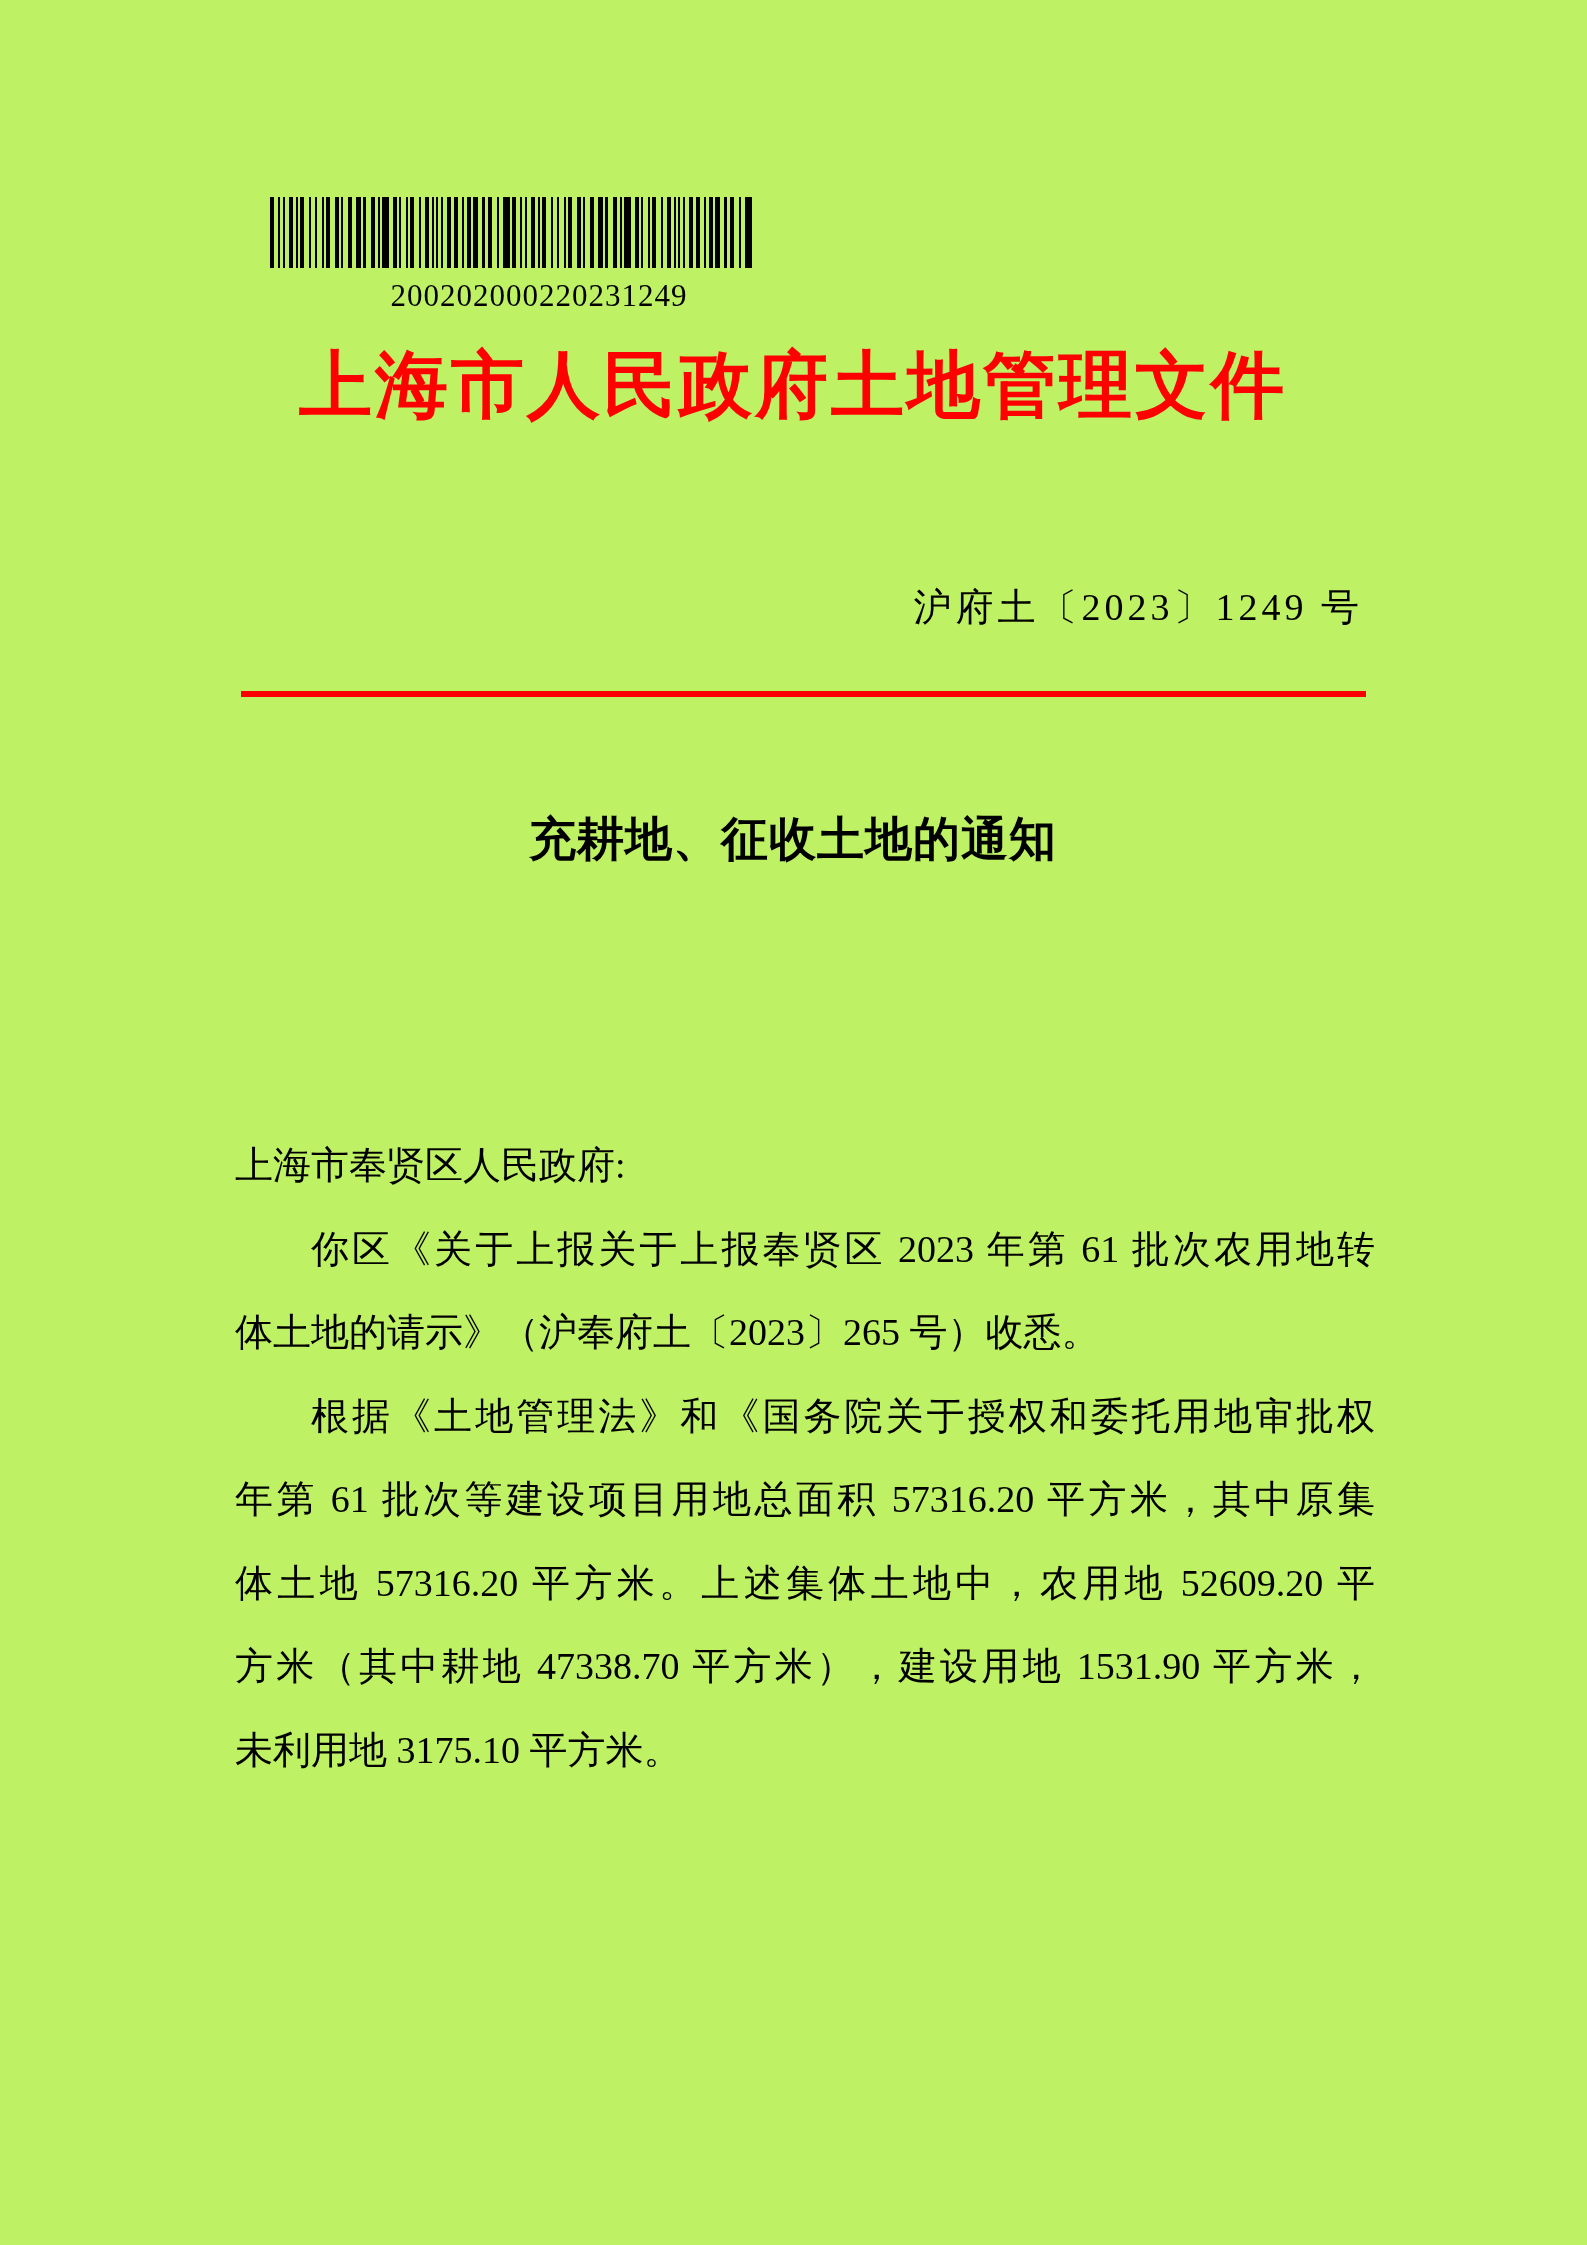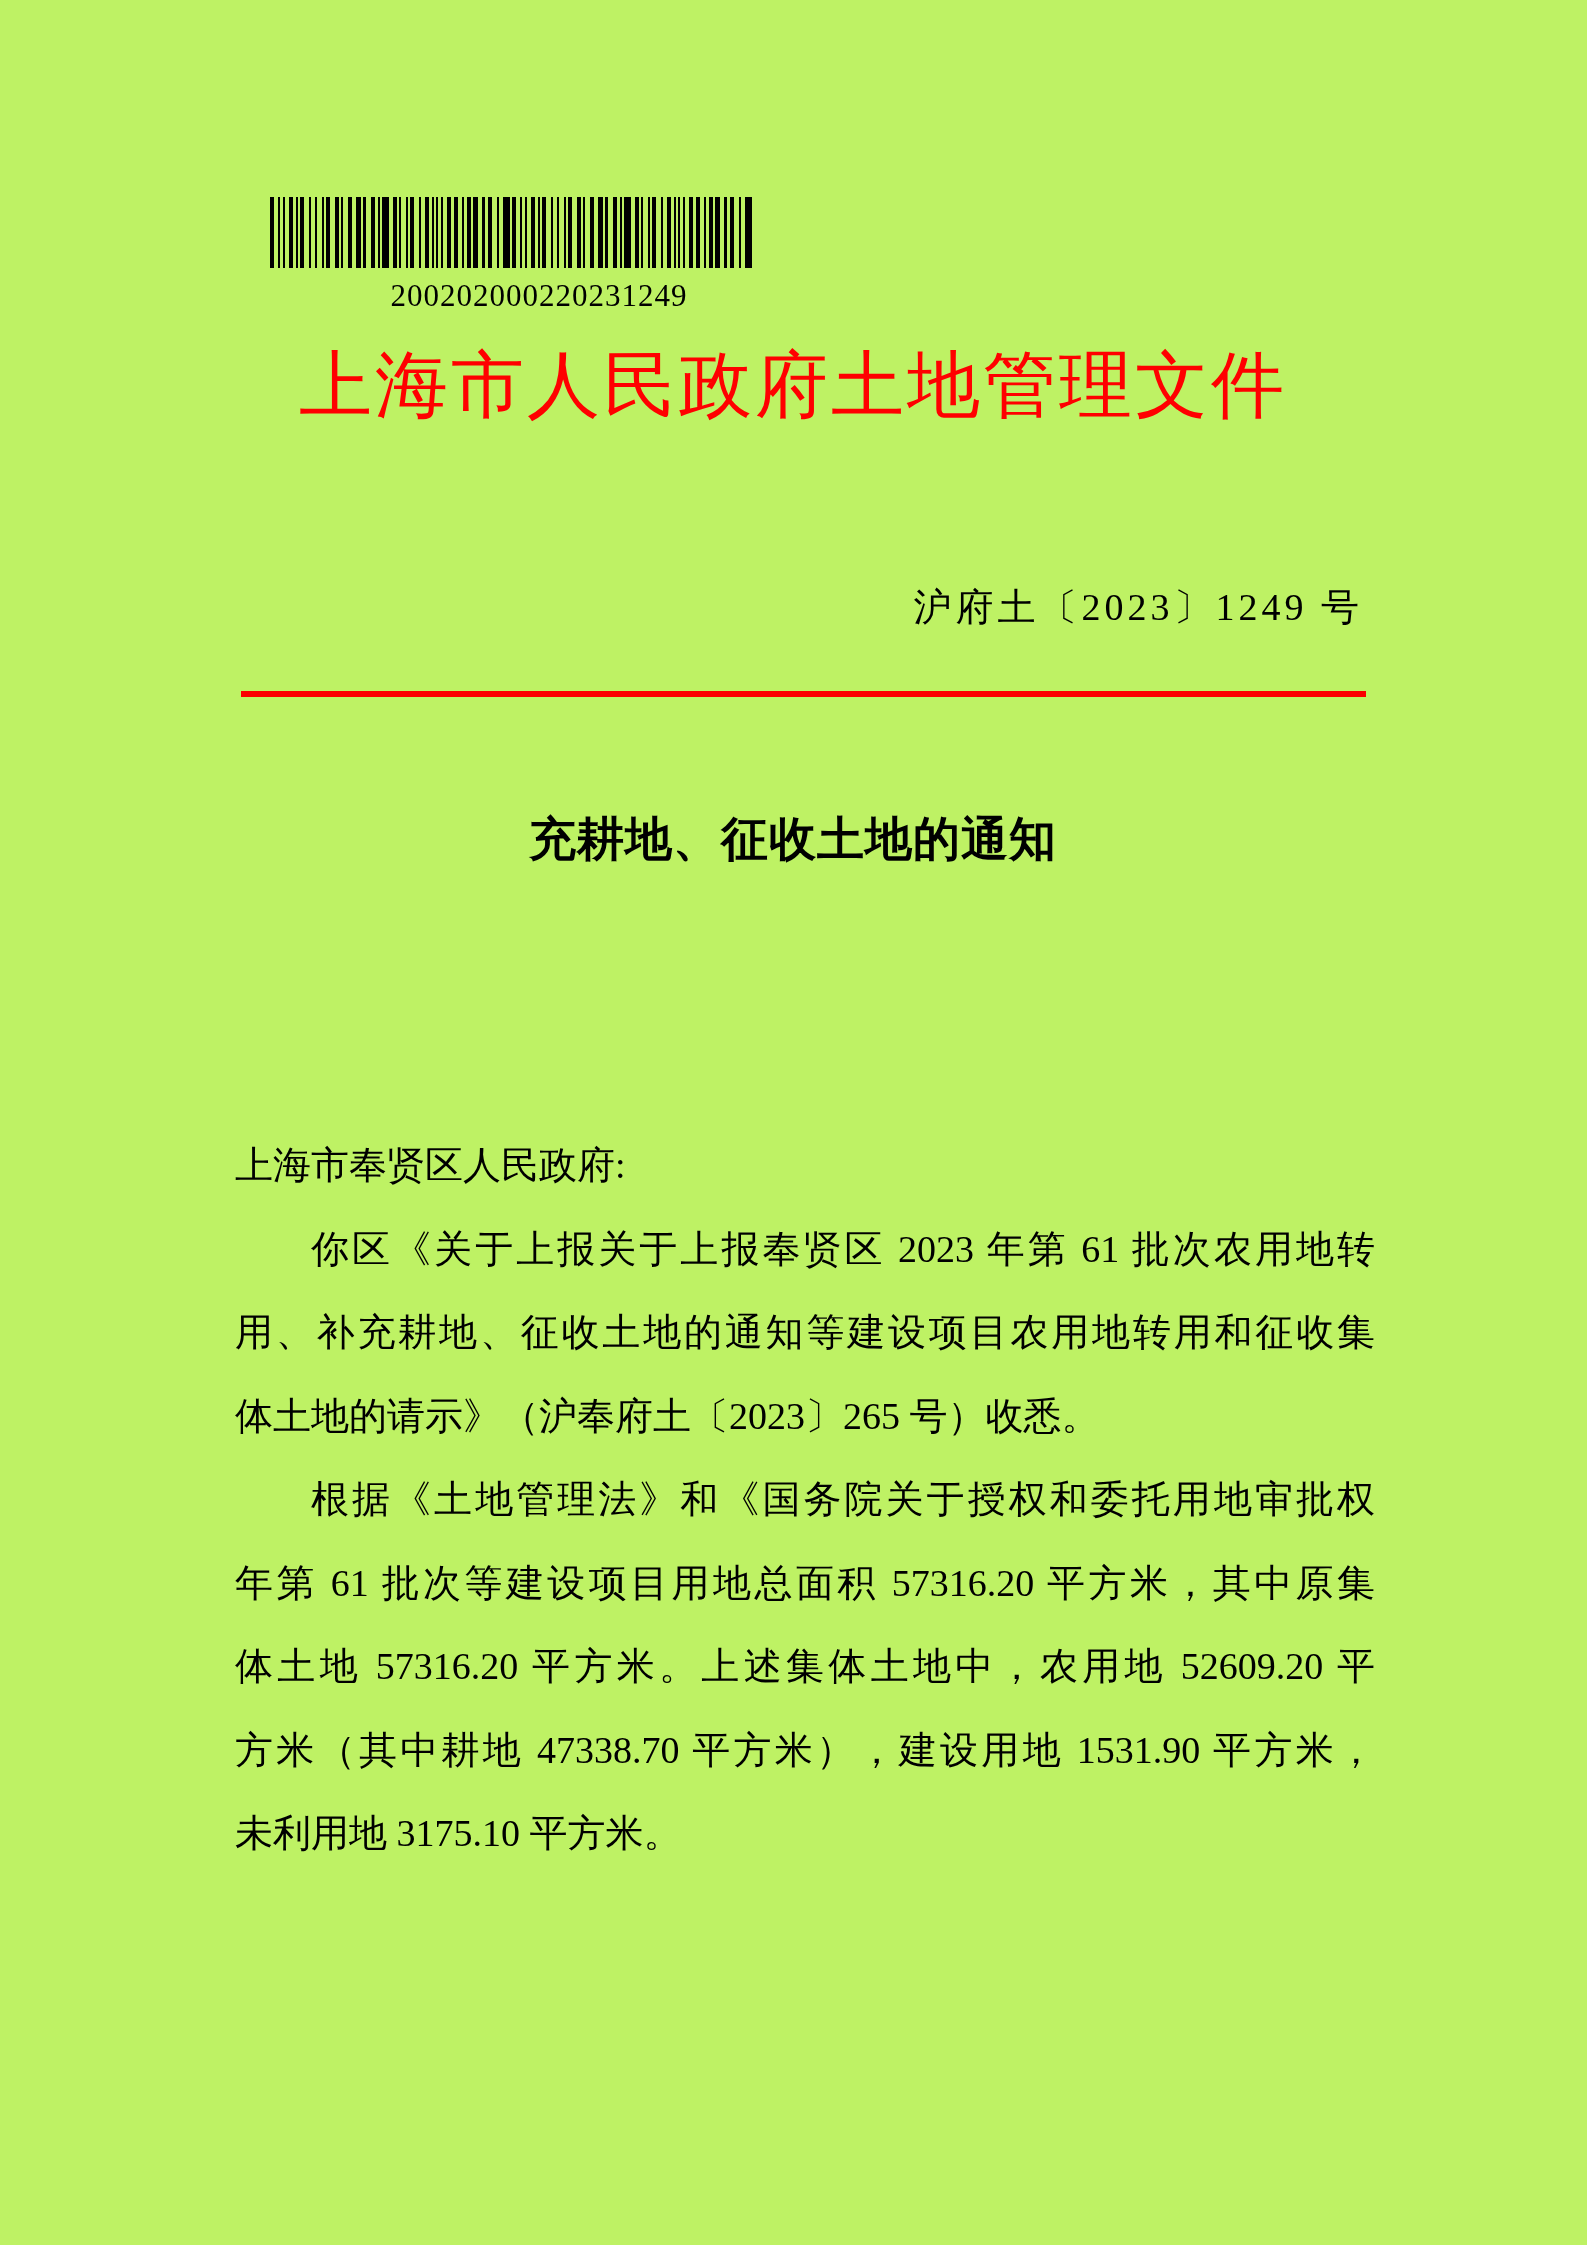--- a/index.html
+++ b/index.html
@@ -48,21 +48,21 @@
 
   
   .agency-title {
     position: absolute;
     left: 223px;
     top: 336px;
     width: 1140px;
     text-align: center;
     font-size: 73px;
     line-height: 100px;
-    font-weight: normal;
+    font-weight: bold;
     letter-spacing: 3px;
     color: #ff0000;
     font-family: "Liberation Serif", "DejaVu Serif", serif;
     white-space: nowrap;
   }
 
   
   .doc-number {
     position: absolute;
     left: 223px;
@@ -211,21 +211,20 @@
   <div class="red-divider"></div>
 
   <div class="doc-title">
     <div class="t-line">充耕地、征收土地的通知</div>
   </div>
 
   <div class="body-text">
     <div class="line end">上海市奉贤区人民政府:</div>
 
     <div class="line start">你区《关于上报关于上报奉贤区 2023 年第 61 批次农用地转</div>
-    <div class="line">用、补充耕地、征收土地的通知等建设项目农用地转用和征收集</div>
     <div class="line end">体土地的请示》（沪奉府土〔2023〕265 号）收悉。</div>
 
     <div class="line start">根据《土地管理法》和《国务院关于授权和委托用地审批权</div>
     <div class="line">年第 61 批次等建设项目用地总面积 57316.20 平方米，其中原集</div>
     <div class="line">体土地 57316.20 平方米。上述集体土地中，农用地 52609.20 平</div>
     <div class="line">方米（其中耕地 47338.70 平方米），建设用地 1531.90 平方米，</div>
     <div class="line end">未利用地 3175.10 平方米。</div>
   </div>
 
 </div>

